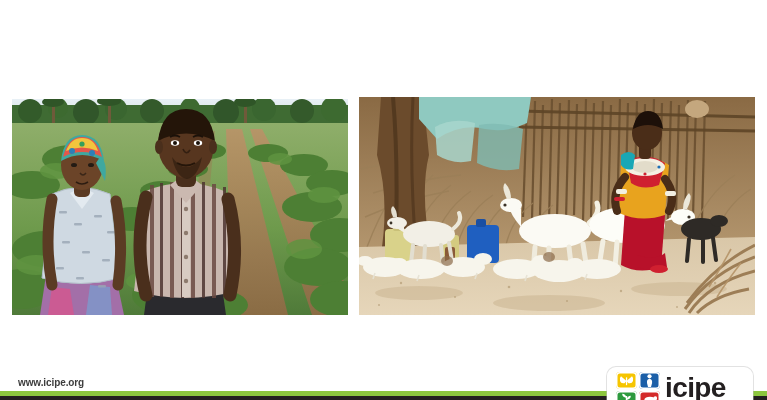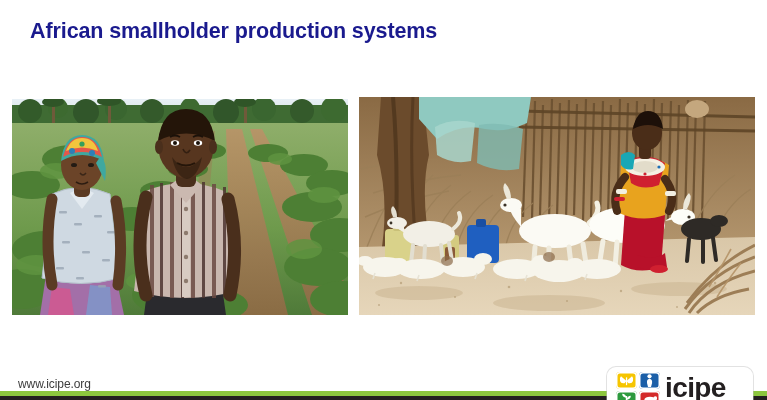--- a/index.html
+++ b/index.html
@@ -49,23 +49,24 @@
     width: 396px;
     height: 218px;
   }
   .photo svg { display: block; width: 100%; height: 100%; }
 
   
   #footer-url {
     position: absolute;
     left: 18px;
     top: 377px;
-    font-size: 12px;
+    font-size: 10px;
     color: #3d3d3d;
     letter-spacing: -0.1px;
+    font-weight: bold;
   }
   #footer-bar {
     position: absolute;
     left: 0;
     top: 391px;
     width: 767px;
     height: 5px;
     background: #8cc63e;
   }
   #footer-bar-shadow {
@@ -117,21 +118,20 @@
     color: #231f20;
     letter-spacing: -0.6px;
     line-height: 30px;
   }
 </style>
 </head>
 <body>
 
 <div id="slide">
 
-  <div id="slide-title">African smallholder production systems</div>
 
   <div class="photo" id="photo-left" aria-label="Two smallholder farmers, a woman in a patterned headwrap and pale blue blouse and a man in a striped shirt, standing at the edge of a green crop field with ridged planting rows and trees on the horizon">
     <svg viewBox="0 0 336 216" preserveAspectRatio="none">
       <defs>
         <linearGradient id="skyL" x1="0" y1="0" x2="0" y2="1">
           <stop offset="0%" stop-color="#e8f0f6"></stop>
           <stop offset="100%" stop-color="#cfe0d8"></stop>
         </linearGradient>
         <linearGradient id="fieldL" x1="0" y1="0" x2="0" y2="1">
           <stop offset="0%" stop-color="#8fae6a"></stop>

